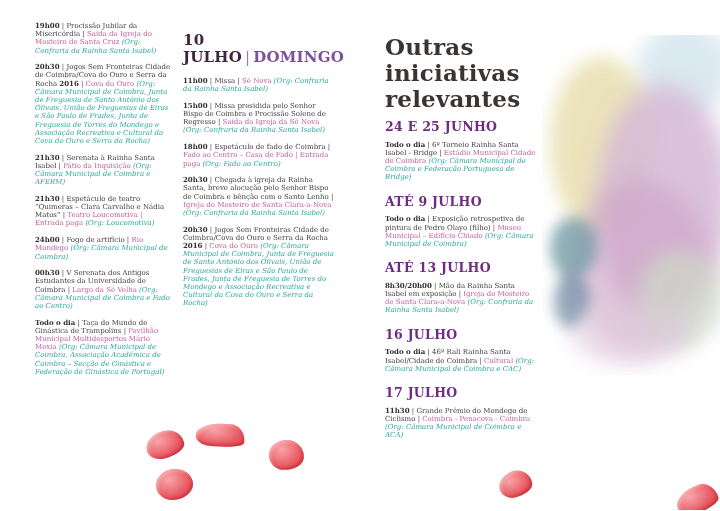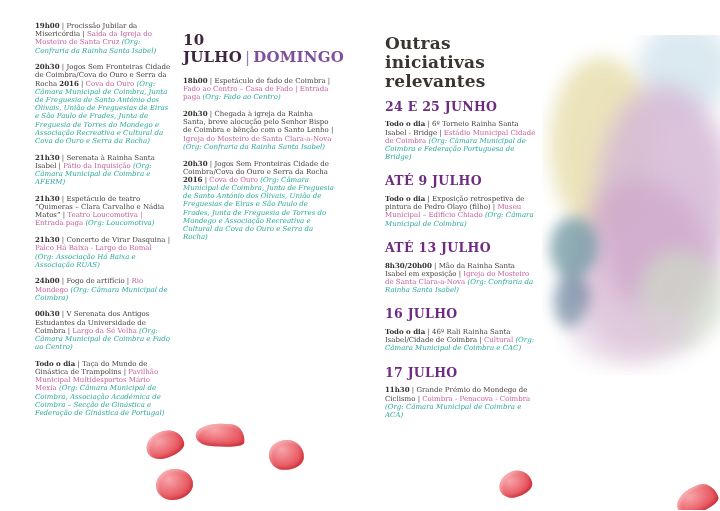--- a/index.html
+++ b/index.html
@@ -22,21 +22,21 @@
   .s-venue{color:#c2619e;}
   .s-org{color:#2ba89e;font-style:italic;}
 
   
   .day-heading{margin:0 0 12px 0;font-size:15px;line-height:1.1;letter-spacing:.2px;}
   .h-date{color:#3f2640;font-weight:bold;}
   .h-sep{color:#9a77b5;font-weight:normal;padding:0 3px;}
   .h-day{color:#7e4f9b;font-weight:bold;}
 
   
-  .page-title{margin:0 0 8px 0;font-size:17px;line-height:1.13;color:#3b3431;font-weight:bold;letter-spacing:.2px;}
+  .page-title{margin:0 0 8px 0;font-size:23px;line-height:1.13;color:#3b3431;font-weight:bold;letter-spacing:.2px;}
   .col3 h3{margin:13px 0 7px 0;font-size:12.5px;line-height:1.1;color:#6e2b80;font-weight:bold;letter-spacing:.3px;}
   .col3 h3:first-of-type{margin-top:0;}
 
   
   .petal{position:absolute;
     background:radial-gradient(ellipse at 35% 32%, #f7a5ab 0%, #f08389 28%, #ea5f68 55%, #e0474f 80%, #d63d49 100%);
     box-shadow:inset -2px -2px 3px rgba(180,30,40,.45), inset 2px 2px 3px rgba(255,210,210,.5);}
 </style>
 </head>
 <body>
@@ -52,29 +52,30 @@
     <div class="blob" style="left:12px;top:238px;width:36px;height:56px;background:#51708e;filter:blur(7px);opacity:.6;"></div>
     <div class="blob" style="left:95px;top:215px;width:88px;height:98px;background:#cfdac9;filter:blur(9px);opacity:.7;"></div>
     <div class="blob" style="left:28px;top:268px;width:125px;height:62px;background:#decbdd;filter:blur(10px);opacity:.55;"></div>
   </div>
 
   <div class="col col1">
       <p class="event"><span class="s-time">19h00</span><span class="s-plain"> | Procissão Jubilar da Misericórdia | </span><span class="s-venue">Saída da Igreja do Mosteiro de Santa Cruz </span><span class="s-org">(Org: Confraria da Rainha Santa Isabel)</span></p>
       <p class="event"><span class="s-time">20h30</span><span class="s-plain"> | Jogos Sem Fronteiras Cidade de Coimbra/Cova do Ouro e Serra da Rocha </span><span class="s-time">2016</span><span class="s-plain"> | </span><span class="s-venue">Cova do Ouro </span><span class="s-org">(Org: Câmara Municipal de Coimbra, Junta de Freguesia de Santo António dos Olivais, União de Freguesias de Eiras e São Paulo de Frades, Junta de Freguesia de Torres do Mondego e Associação Recreativa e Cultural da Cova do Ouro e Serra da Rocha)</span></p>
       <p class="event"><span class="s-time">21h30</span><span class="s-plain"> | Serenata à Rainha Santa Isabel | </span><span class="s-venue">Pátio da Inquisição </span><span class="s-org">(Org: Câmara Municipal de Coimbra e AFERM)</span></p>
       <p class="event"><span class="s-time">21h30</span><span class="s-plain"> | Espetáculo de teatro “Quimeras – Clara Carvalho e Nádia Matos” | </span><span class="s-venue">Teatro Loucomotiva | Entrada paga </span><span class="s-org">(Org: Loucomotiva)</span></p>
-      <p class="event"><span class="s-time">21h30</span><span class="s-plain"> | Concerto de Virar Dasquina | </span><span class="s-venue">Palco Há Baixa - Largo do Romal </span><span class="s-org">(Org: Associação Há Baixa e Associação RUAS)</span></p>
       <p class="event"><span class="s-time">24h00</span><span class="s-plain"> | Fogo de artifício | </span><span class="s-venue">Rio Mondego </span><span class="s-org">(Org: Câmara Municipal de Coimbra)</span></p>
       <p class="event"><span class="s-time">00h30</span><span class="s-plain"> | V Serenata dos Antigos Estudantes da Universidade de Coimbra | </span><span class="s-venue">Largo da Sé Velha </span><span class="s-org">(Org: Câmara Municipal de Coimbra e Fado ao Centro)</span></p>
       <p class="event"><span class="s-time">Todo o dia</span><span class="s-plain"> | Taça do Mundo de Ginástica de Trampolins | </span><span class="s-venue">Pavilhão Municipal Multidesportos Mário Mexia </span><span class="s-org">(Org: Câmara Municipal de Coimbra, Associação Académica de Coimbra – Secção de Ginástica e Federação de Ginástica de Portugal)</span></p>
     </div>
 
   <div class="col col2">
     <h2 class="day-heading"><span class="h-date">10 JULHO</span><span class="h-sep">|</span><span class="h-day">DOMINGO</span></h2>
     <div>
+        <p class="event"><span class="s-time">11h00</span><span class="s-plain"> | Missa | </span><span class="s-venue">Sé Nova </span><span class="s-org">(Org: Confraria da Rainha Santa Isabel)</span></p>
+        <p class="event"><span class="s-time">15h00</span><span class="s-plain"> | Missa presidida pelo Senhor Bispo de Coimbra e Procissão Solene de Regresso | </span><span class="s-venue">Saída da Igreja da Sé Nova </span><span class="s-org">(Org: Confraria da Rainha Santa Isabel)</span></p>
         <p class="event"><span class="s-time">18h00</span><span class="s-plain"> | Espetáculo de fado de Coimbra | </span><span class="s-venue">Fado ao Centro – Casa de Fado | Entrada paga </span><span class="s-org">(Org: Fado ao Centro)</span></p>
         <p class="event"><span class="s-time">20h30</span><span class="s-plain"> | Chegada à igreja da Rainha Santa, breve alocução pelo Senhor Bispo de Coimbra e bênção com o Santo Lenho | </span><span class="s-venue">Igreja do Mosteiro de Santa Clara-a-Nova </span><span class="s-org">(Org: Confraria da Rainha Santa Isabel)</span></p>
         <p class="event"><span class="s-time">20h30</span><span class="s-plain"> | Jogos Sem Fronteiras Cidade de Coimbra/Cova do Ouro e Serra da Rocha </span><span class="s-time">2016</span><span class="s-plain"> | </span><span class="s-venue">Cova do Ouro </span><span class="s-org">(Org: Câmara Municipal de Coimbra, Junta de Freguesia de Santo António dos Olivais, União de Freguesias de Eiras e São Paulo de Frades, Junta de Freguesia de Torres do Mondego e Associação Recreativa e Cultural da Cova do Ouro e Serra da Rocha)</span></p>
       </div>
   </div>
 
   <div class="col col3">
     <h1 class="page-title">Outras iniciativas relevantes</h1>
     <div>
         <h3>24 E 25 JUNHO</h3>

